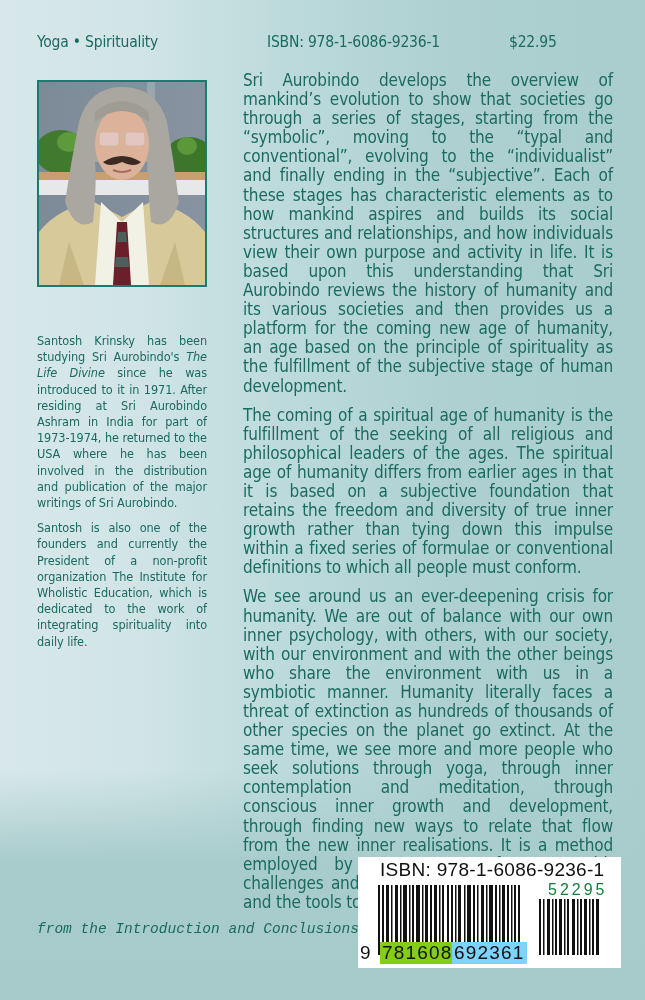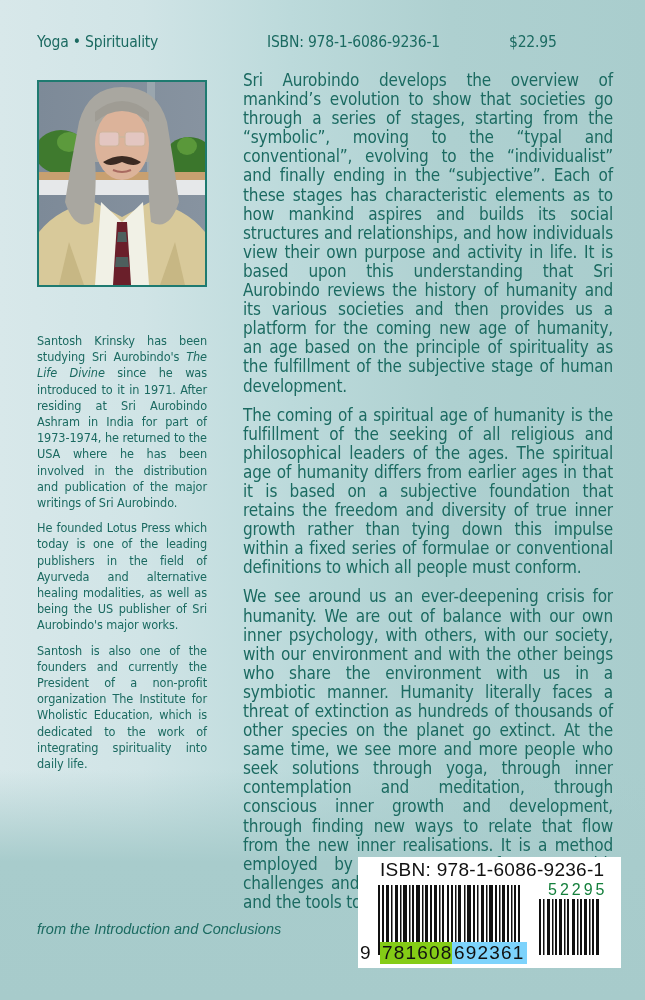--- a/index.html
+++ b/index.html
@@ -45,21 +45,21 @@
 
   .closing {
     position: absolute; left: 37px; top: 815px; width: 580px;
     font-family: "DejaVu Sans Condensed", "DejaVu Sans", sans-serif;
     font-size: 14.6px; line-height: 19px; color: #1b6a61;
   }
   .closing .full { width: 580px; text-align: justify; letter-spacing: -0.2px; }
   .closing .narrow { width: 310px; letter-spacing: -0.2px; }
   .attribution {
     position: absolute; left: 37px; top: 921px;
-    font-family: Liberation Sans, sans-serif; font-style: italic;
+    font-family: Liberation Mono, monospace; font-style: italic;
     font-size: 14.5px; color: #1b6a61;
   }
 
   .barcode-box {
     position: absolute; left: 358px; top: 857px; width: 263px; height: 111px;
     background: #ffffff;
   }
   .bc-isbn {
     position: absolute; left: 22px; top: 2px; font-family: "Liberation Sans", sans-serif;
     font-size: 19px; color: #111; letter-spacing: 0.3px; white-space: nowrap;
@@ -127,21 +127,20 @@
     <rect x="86" y="50" width="20" height="14" rx="3" fill="#e8d4dc" opacity="0.6" stroke="#c7b7a0" stroke-width="1.2"></rect>
     <line x1="80" y1="55" x2="86" y2="55" stroke="#c7b7a0" stroke-width="1.2"></line>
 
     <path d="M64 80 Q83 68 102 80 Q96 86 83 80 Q70 86 64 80 Z" fill="#3a2a22"></path>
     <path d="M74 88 Q83 92 92 88" stroke="#a86a60" stroke-width="2" fill="none"></path>
   </svg>
 </div>
 
 <div class="left-col">
   <p><span>Santosh Krinsky has been studying Sri Aurobindo's </span><em>The Life Divine</em><span> since he was introduced to it in 1971. After residing at Sri Aurobindo Ashram in India for part of 1973-1974, he returned to the USA where he has been involved in the distribution and publication of the major writings of Sri Aurobindo.</span></p>
-  <p>He founded Lotus Press which today is one of the leading publishers in the field of Ayurveda and alternative healing modalities, as well as being the US publisher of Sri Aurobindo's major works.</p>
   <p>Santosh is also one of the founders and currently the President of a non-profit organization The Institute for Wholistic Education, which is dedicated to the work of integrating spirituality into daily life.</p>
 </div>
 
 <div class="right-col">
   <p>Sri Aurobindo develops the overview of mankind’s evolution to show that societies go through a series of stages, starting from the “symbolic”, moving to the “typal and conventional”, evolving to the “individualist” and finally ending in the “subjective”. Each of these stages has characteristic elements as to how mankind aspires and builds its social structures and relationships, and how individuals view their own purpose and activity in life. It is based upon this understanding that Sri Aurobindo reviews the history of humanity and its various societies and then provides us a platform for the coming new age of humanity, an age based on the principle of spirituality as the fulfillment of the subjective stage of human development.</p>
   <p>The coming of a spiritual age of humanity is the fulfillment of the seeking of all religious and philosophical leaders of the ages. The spiritual age of humanity differs from earlier ages in that it is based on a subjective foundation that retains the freedom and diversity of true inner growth rather than tying down this impulse within a fixed series of formulae or conventional definitions to which all people must conform.</p>
   <p>We see around us an ever-deepening crisis for humanity. We are out of balance with our own inner psychology, with others, with our society, with our environment and with the other beings who share the environment with us in a symbiotic manner. Humanity literally faces a threat of extinction as hundreds of thousands of other species on the planet go extinct. At the same time, we see more and more people who seek solutions through yoga, through inner contemplation and meditation, through conscious inner growth and development, through finding new ways to relate that flow from the new inner realisations. It is a method employed by Nature to confront us with challenges and provide us with the opportunity and the tools to overcome those challenges.</p>
 </div>
 
 <div class="closing">

